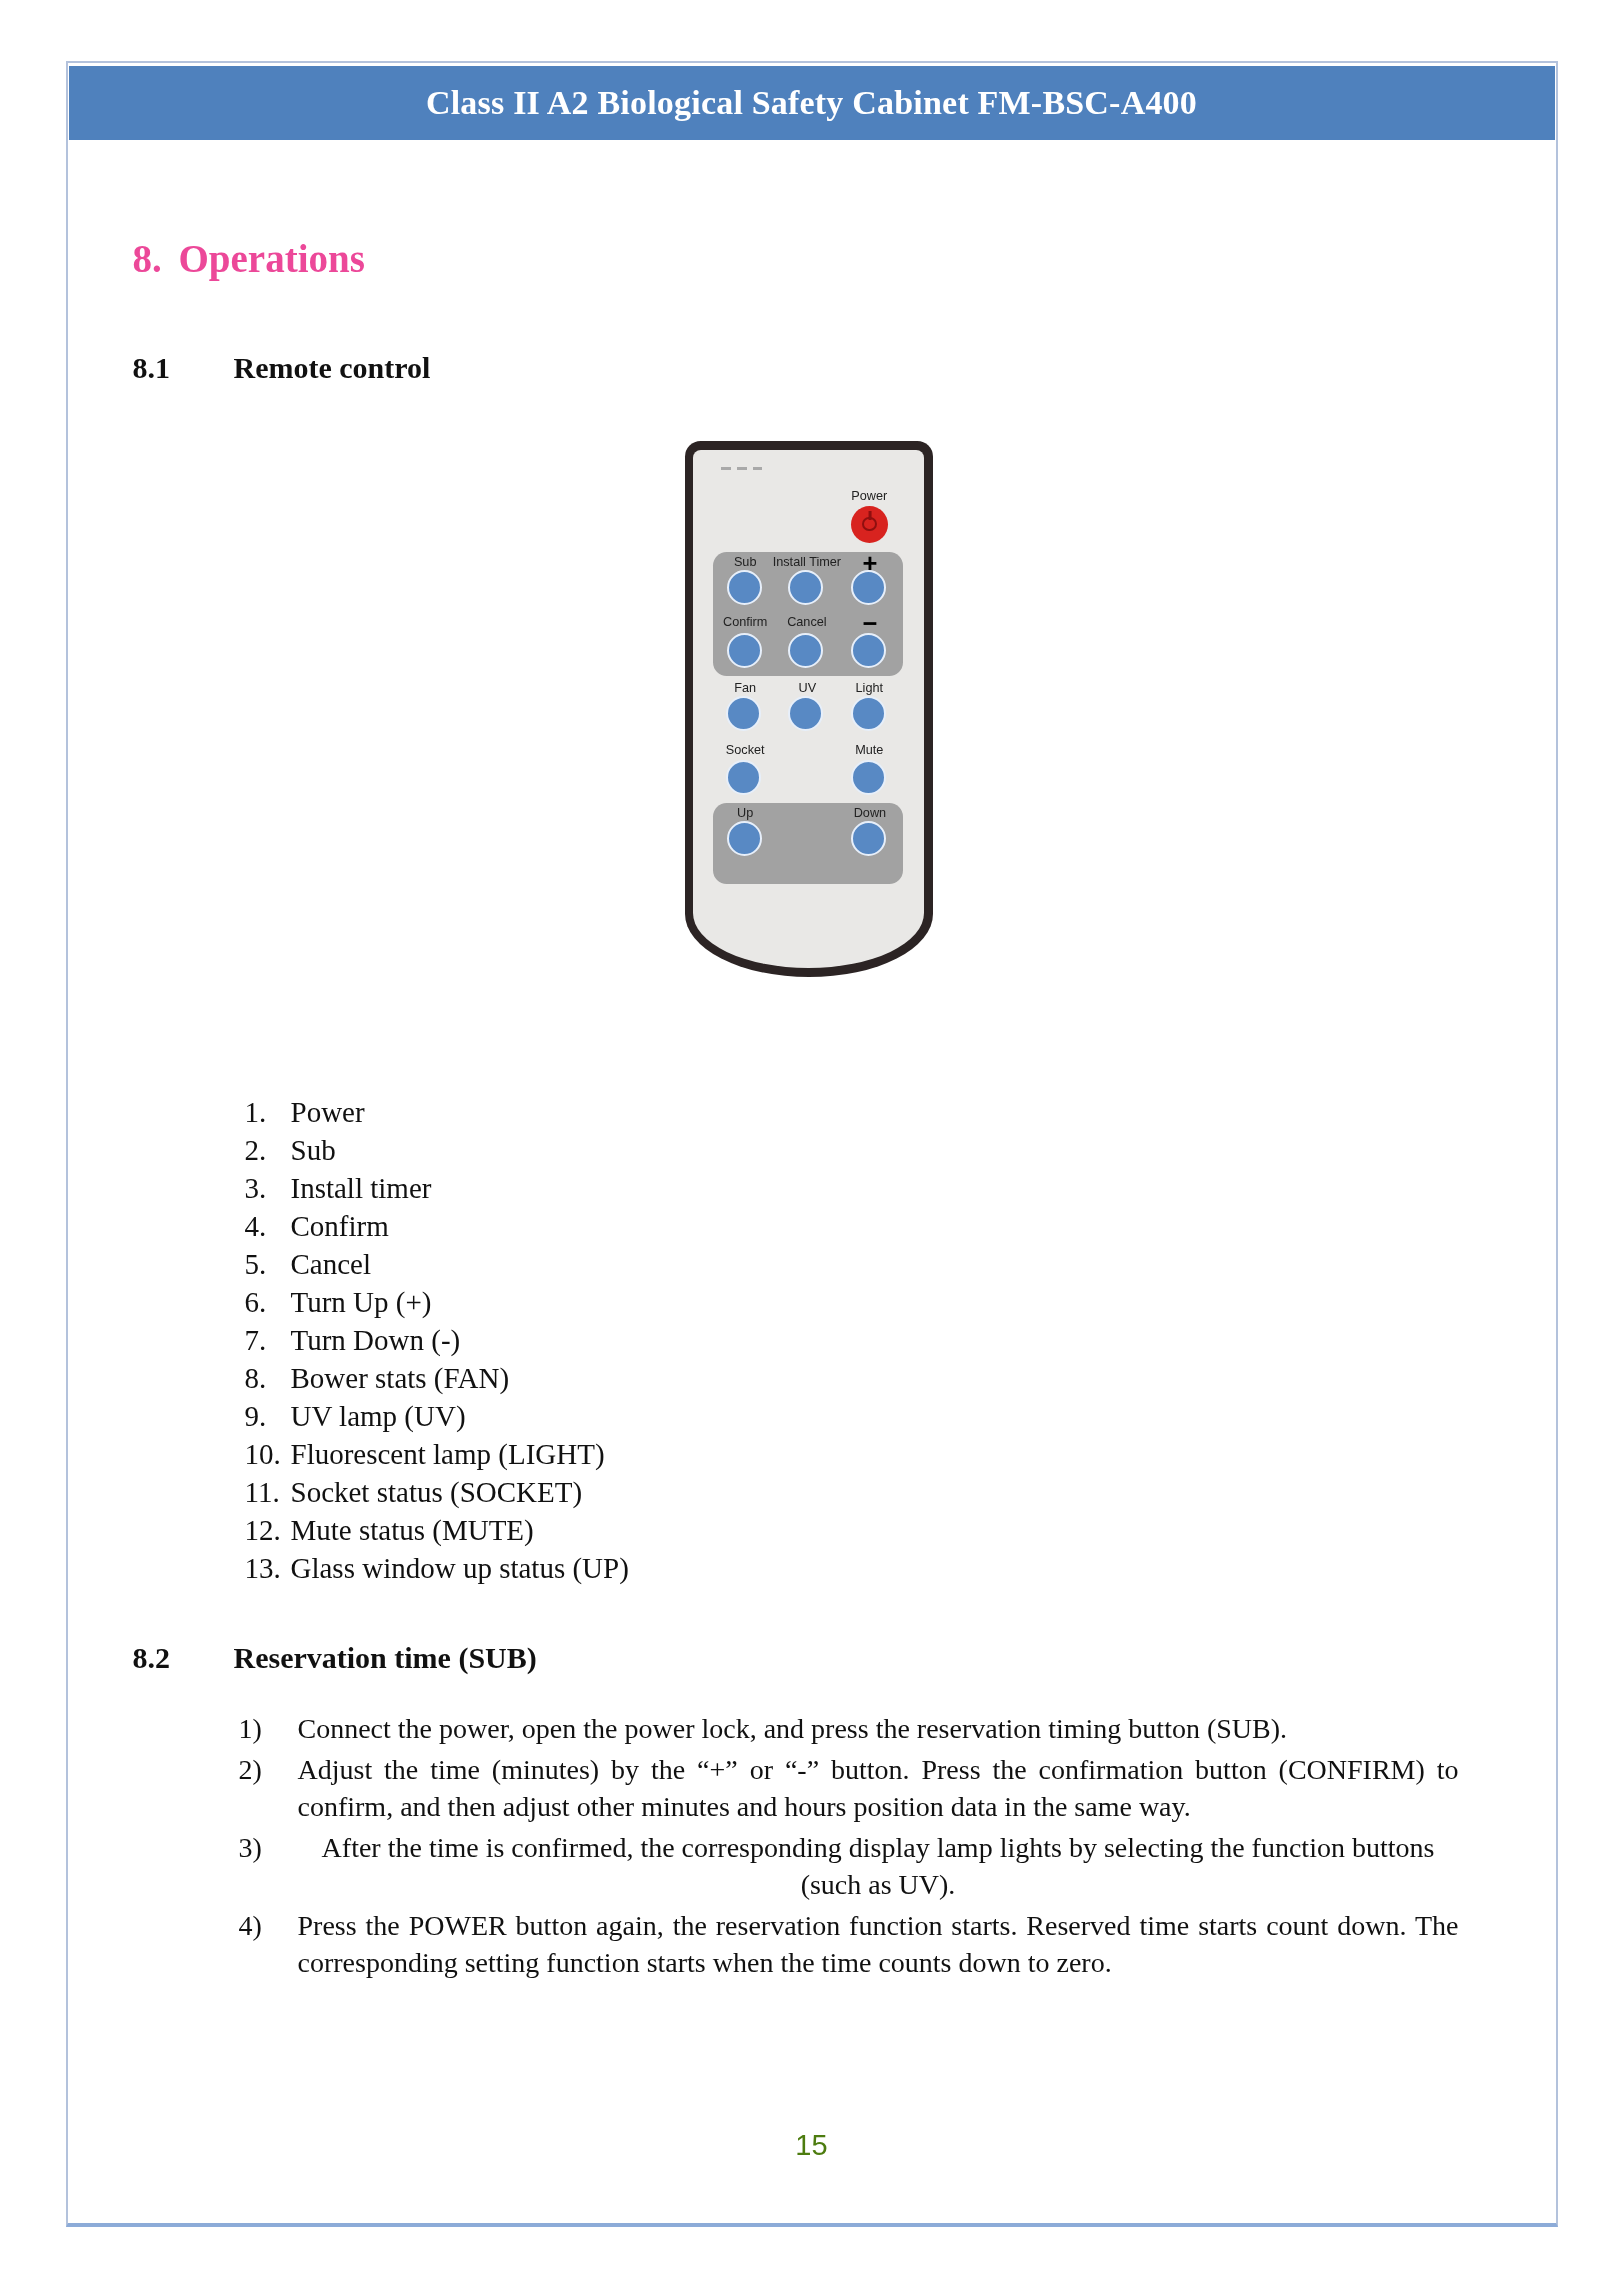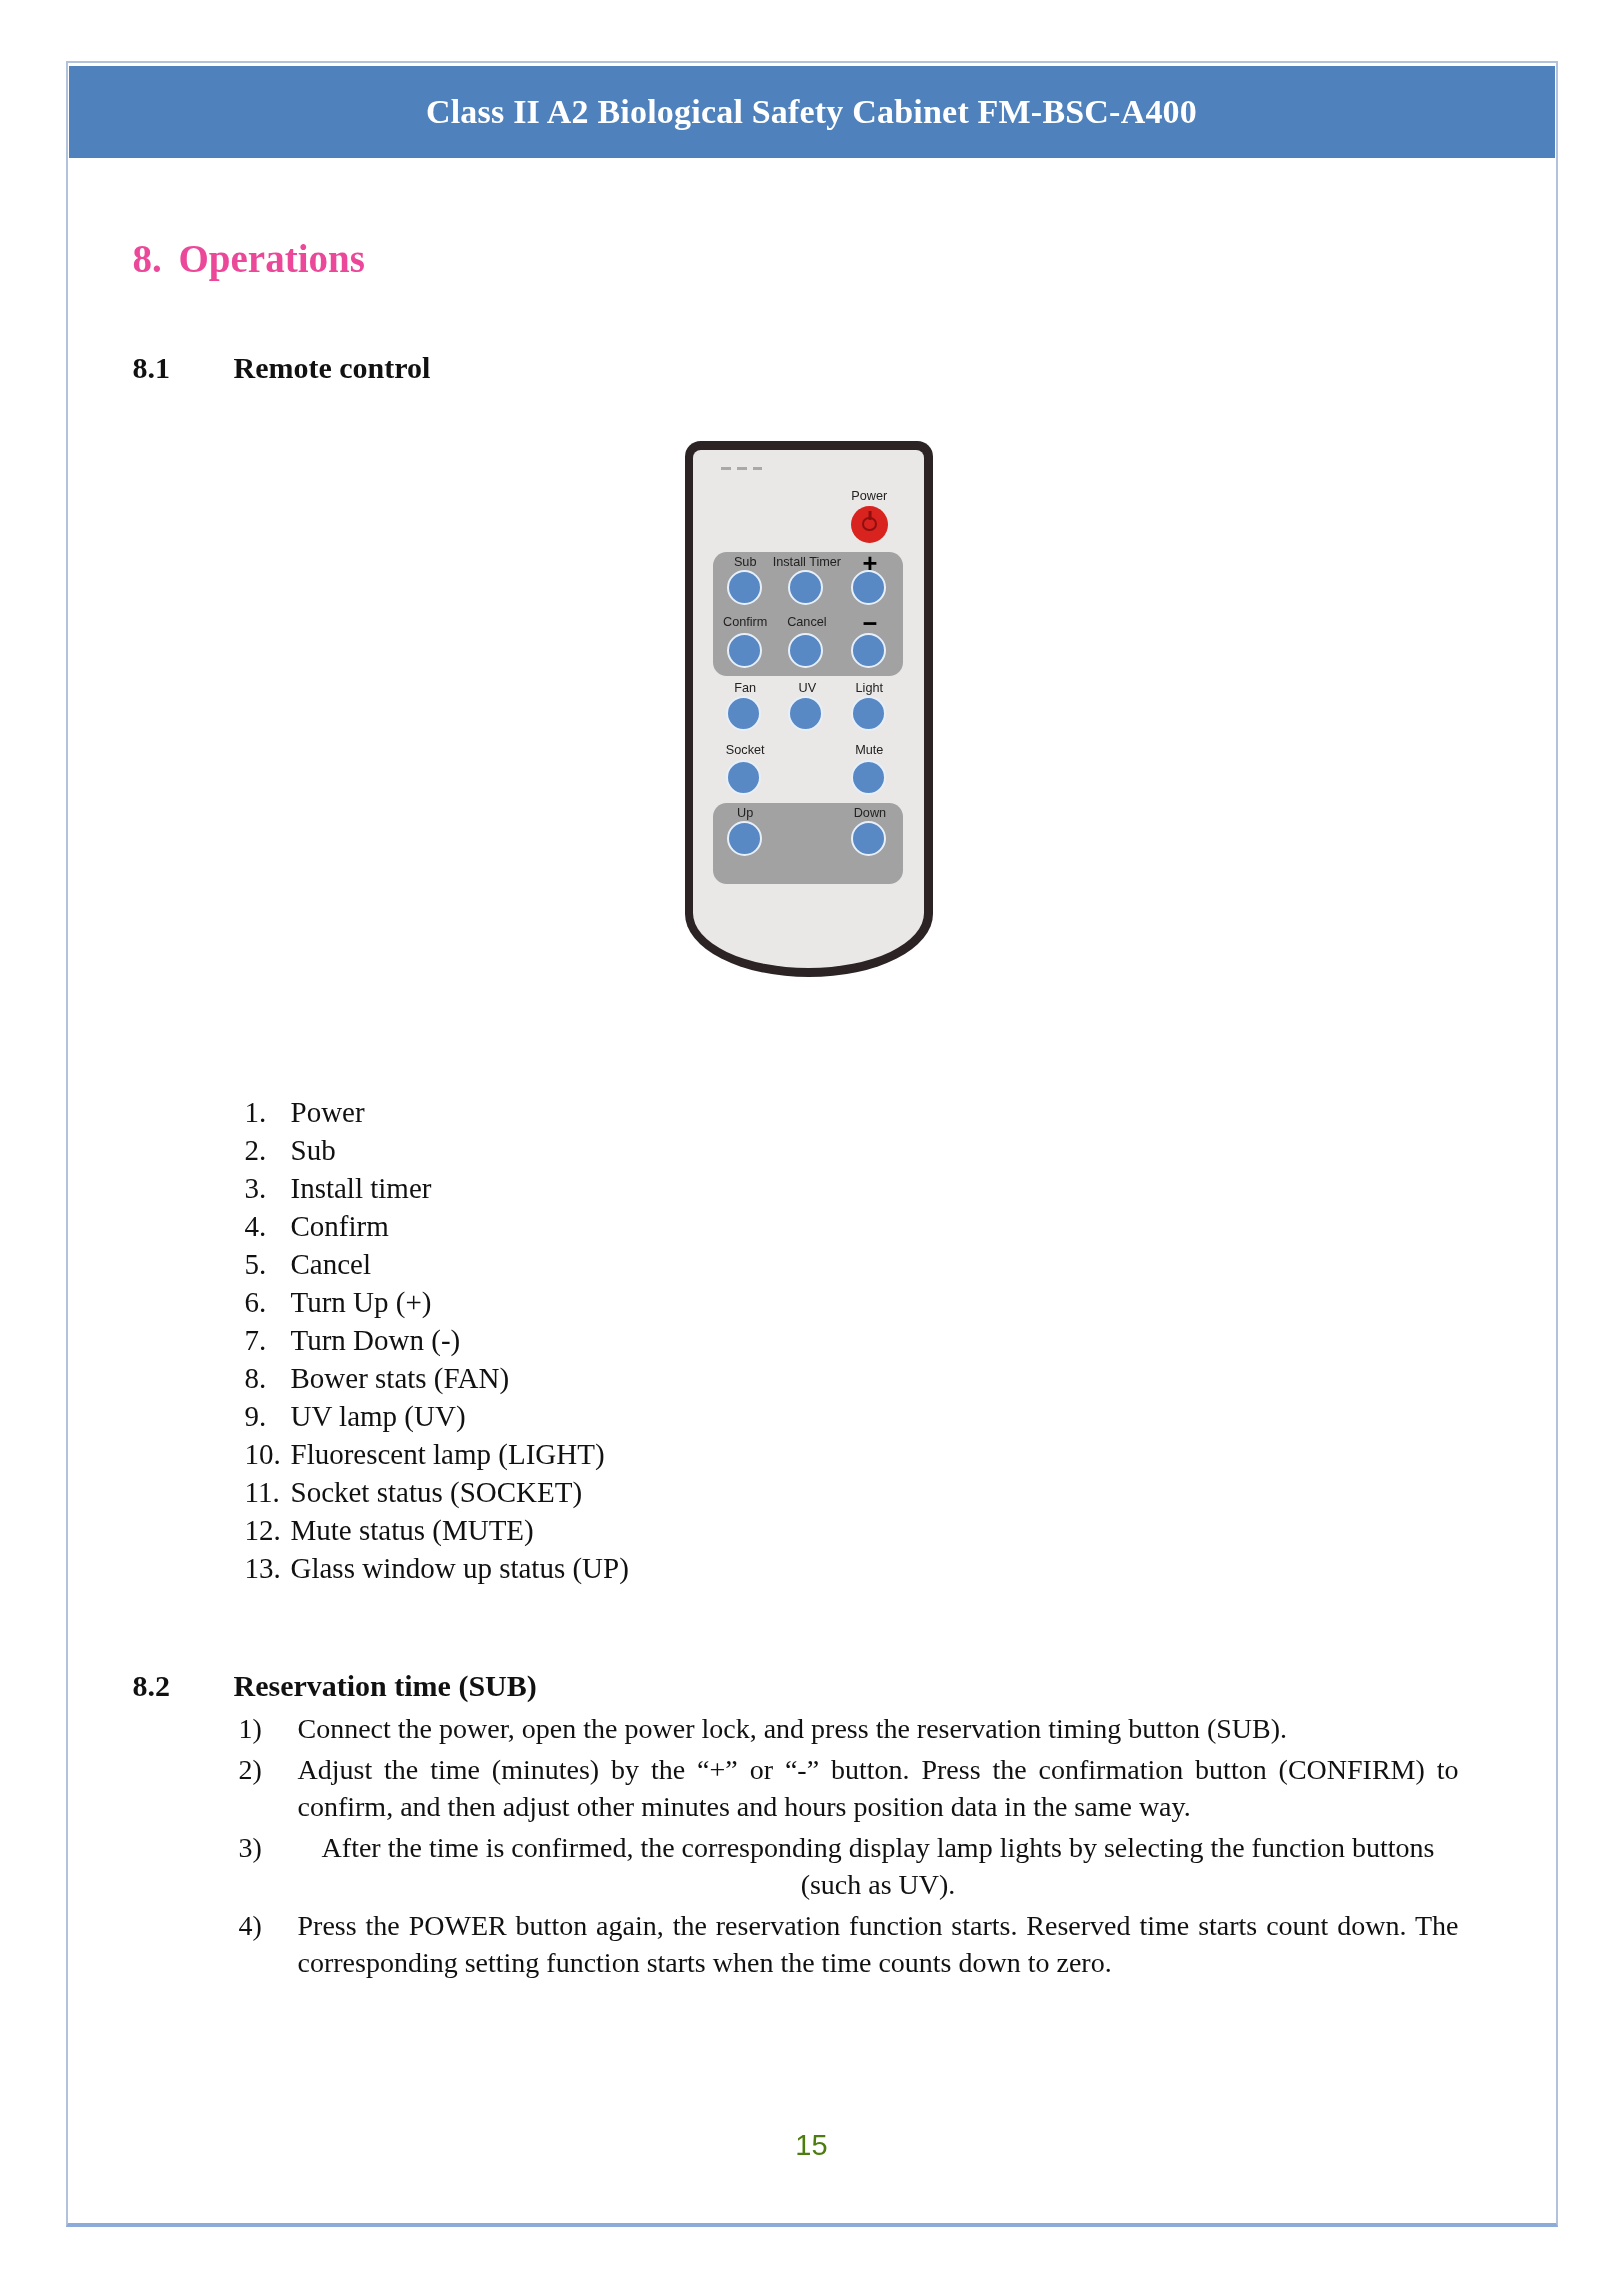--- a/index.html
+++ b/index.html
@@ -10,35 +10,35 @@
     position:relative;
     width:1492px; height:2166px;
     margin:61px auto 68px;
     border:2px solid #b3c2dc;
     border-bottom:4.9px solid #8cabd8;
     background:#fff;
   }
 
   
   .header-bar {
-    position:absolute; left:1px; right:1px; top:2.9px; height:92px;
+    position:absolute; left:1px; right:1px; top:2.9px; height:74px;
     background:#4f81bd;
     display:flex; align-items:center; justify-content:center;
   }
   .header-bar span {
     font-weight:bold; font-size:34px; color:#ffffff; letter-spacing:0.2px;
   }
 
   
   .h1 { position:absolute; left:65px; top:173px; color:#ec4899; font-weight:bold; font-size:39px; }
   .h1 .num { display:inline-block; width:46px; }
   .h2 { position:absolute; left:65px; color:#111; font-weight:bold; font-size:30px; }
   .h2 .num { display:inline-block; width:101px; }
   .h2.s81 { top:288px; }
-  .h2.s82 { top:1578px;margin-top:28px; }
+  .h2.s82 { top:1578px; }
 
   
   .remote {
     position:absolute; left:617px; top:378px; width:248px; height:536px;
     background:#2c2424;
     border-radius:15.7px 15.7px 50% 50% / 15.7px 15.7px 63px 63px;
   }
   .remote-body {
     position:absolute; left:8.8px; right:8.8px; top:8.8px; bottom:8.8px;
     background:#e9e8e6;

